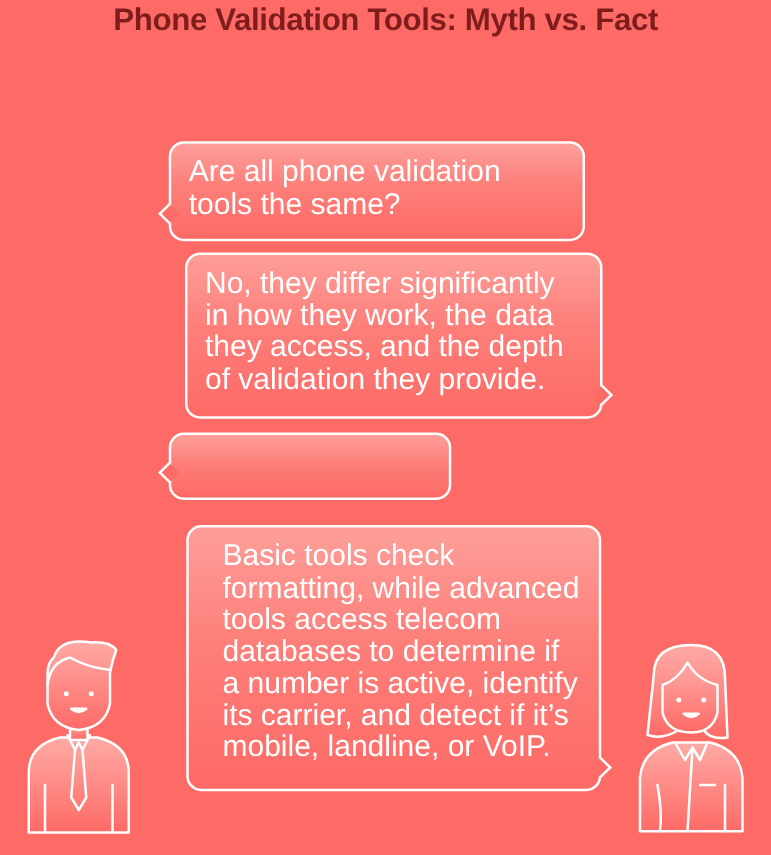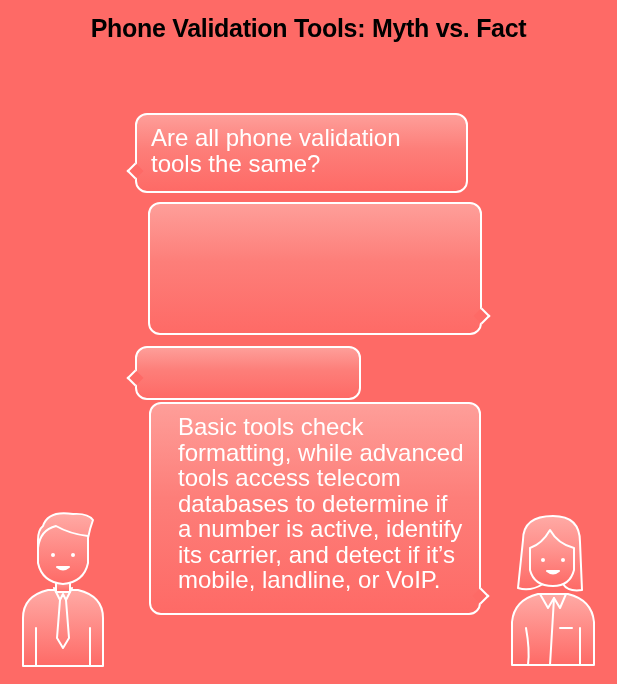--- a/index.html
+++ b/index.html
@@ -1,22 +1,22 @@
 <!DOCTYPE html>
 <html><head>
 <meta charset="utf-8">
 <style>
   html, body { margin:0; padding:0; }
   body {
     width:617px; height:684px; background:#fe6a66; position:relative; overflow:hidden;
     font-family:"Liberation Sans", sans-serif;
   }
   .title {
-    position:absolute; left:0; top:14px; width:617px; text-align:center;
-    color:#000000; font-weight:bold; font-size:25px; letter-spacing:-0.3px;
+    position:absolute; left:0; top:2px; width:617px; text-align:center;
+    color:#7f1d1d; font-weight:bold; font-size:25px; letter-spacing:-0.3px;
   }
   .bubble {
     position:absolute; box-sizing:border-box;
     border:2px solid #fff; border-radius:12px;
     background:linear-gradient(180deg,#fe9e99 0%, #fd7e79 45%, #fe6a66 100%);
     color:#fff; font-size:24px; line-height:25.5px;
     padding:10px 14px;
   }
   .tail {
     position:absolute; width:12px; height:12px; background:#fe6a66;
@@ -30,28 +30,29 @@
 <body>
 
 <div class="title">Phone Validation Tools: Myth vs. Fact</div>
 
 <div class="bubble" style="left:135px; top:113px; width:333px; height:80px;">
   <span>Are all phone validation tools the same?</span>
   <div class="tail left" style="top:50px;"></div>
 </div>
 
 <div class="bubble" style="left:148px; top:202px; width:334px; height:133px;">
+  <span>No, they differ significantly in how they work, the data they access, and the depth of validation they provide.</span>
   <div class="tail right" style="top:106px;"></div>
 </div>
 
 <div class="bubble" style="left:135px; top:346px; width:226px; height:54px;">
   <div class="tail left" style="top:24px;"></div>
 </div>
 
-<div class="bubble" style="left:149px; top:402px; width:332px; height:213px;padding-left:27px;">
+<div class="bubble" style="left:149px; top:420px; width:332px; height:213px;padding-left:27px;">
   <span>Basic tools check formatting, while advanced tools access telecom databases to determine if a number is active, identify its carrier, and detect if it’s mobile, landline, or VoIP.</span>
   <div class="tail right" style="top:186px;"></div>
 </div>
 
 <svg class="person" style="left:18px; top:508px;" width="90" height="160" viewBox="0 0 90 160" fill="none" stroke="#fff" stroke-width="2" stroke-linejoin="round" stroke-linecap="round">
   <defs>
     <linearGradient id="g1" x1="0" y1="0" x2="0" y2="1">
       <stop offset="0" stop-color="#ffaaa5"></stop>
         <stop offset="1" stop-color="#fe6a66"></stop>
     </linearGradient>

